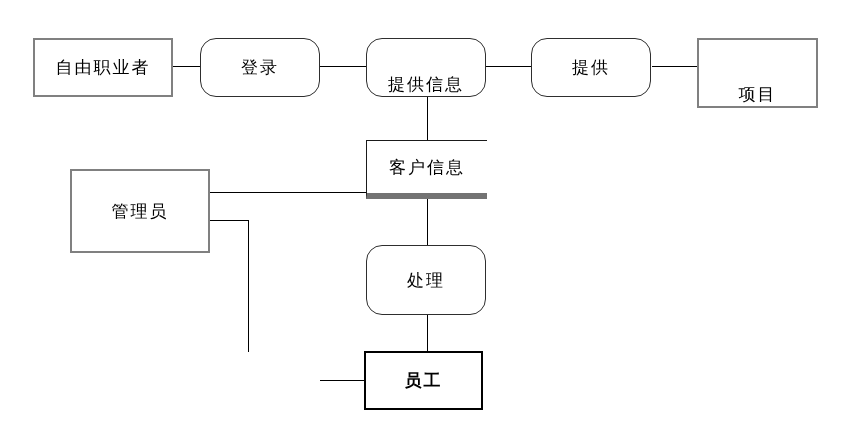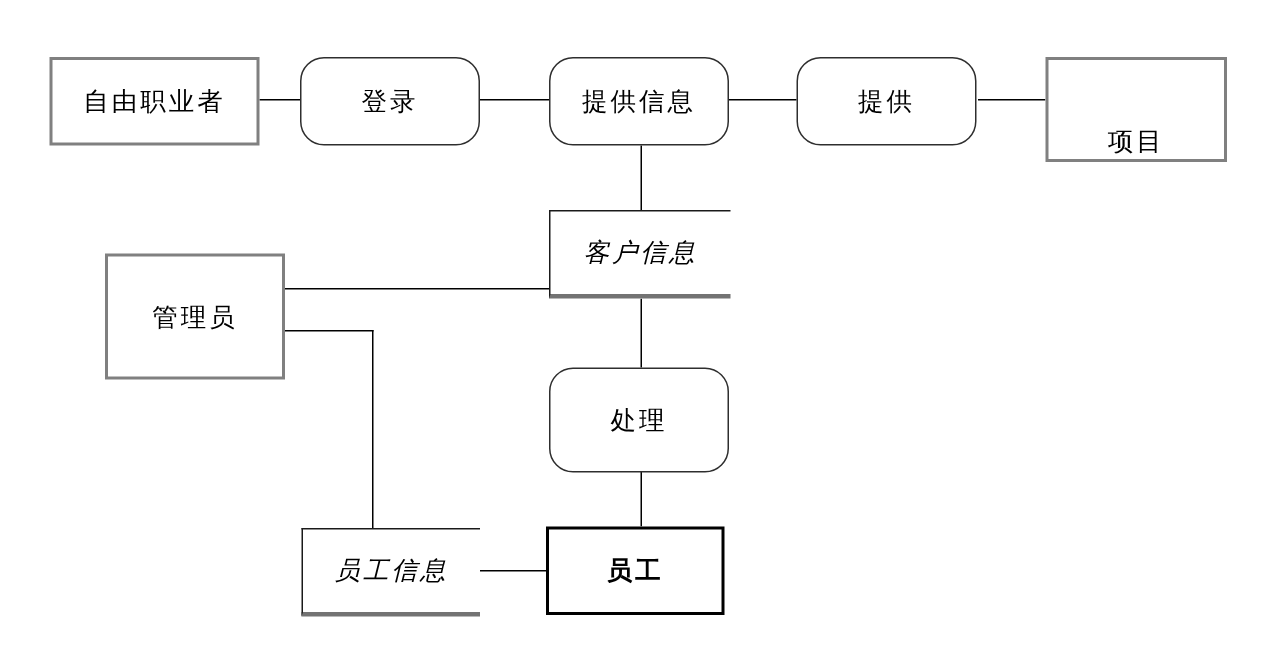--- a/index.html
+++ b/index.html
@@ -19,37 +19,36 @@
     letter-spacing:2px;
     box-sizing:border-box;
     text-align:center;
     white-space:nowrap;
   }
   .entity{border:2px solid #808080;}
   .entity-dark{border:2px solid #000000;font-weight:bold;}
   .process{border:1px solid #2e2e2e;border-radius:16px;}
   .datastore{
     border-top:1px solid #1a1a1a;
-    border-bottom:3px solid #737373;
+    border-bottom:6px solid #737373;
     border-left:1px solid #1a1a1a;
     border-right:none;
-    font-style:italic;
   }
   .line{position:absolute;background:#000000;}
   .h{height:1px;}
   .v{width:1px;}
 
   
   #n-freelancer{left:33px;top:38px;width:140px;height:59px;}
   #n-login{left:200px;top:38px;width:120px;height:59px;}
-  #n-provideinfo{left:366px;top:38px;width:120px;height:59px;}
+  #n-provideinfo{left:366px;top:38px;width:120px;height:59px;align-items:flex-end;}
   #n-provide{left:531px;top:38px;width:120px;height:59px;}
   #n-project{left:697px;top:38px;width:121px;height:70px;align-items:flex-end;}
   #n-custinfo{left:366px;top:140px;width:121px;height:59px;}
-  #n-admin{left:70px;top:169px;width:120px;height:84px;}
+  #n-admin{left:70px;top:169px;width:140px;height:84px;}
   #n-process{left:366px;top:245px;width:120px;height:70px;}
   #n-empinfo{left:201px;top:352px;width:119px;height:59px;}
   #n-employee{left:364px;top:351px;width:119px;height:59px;}
 
   
   #l-freelancer-login{left:154px;top:66px;width:46px;}
   #l-login-provideinfo{left:320px;top:66px;width:46px;}
   #l-provideinfo-provide{left:486px;top:66px;width:45px;}
   #l-provide-project{left:652px;top:66px;width:45px;}
   #l-provideinfo-custinfo{left:427px;top:97px;height:43px;}
@@ -102,21 +101,18 @@
   </div>
 
   <div class="node entity" id="n-admin">
     <span>管理员</span>
   </div>
 
   <div class="node process" id="n-process">
     <span>处理</span>
   </div>
 
-  <div class="node datastore" id="n-empinfo">
-    <span>员工信息</span>
-  </div>
 
   <div class="node entity-dark" id="n-employee">
     <span>员工</span>
   </div>
 
 </div>
 
 </body></html>

